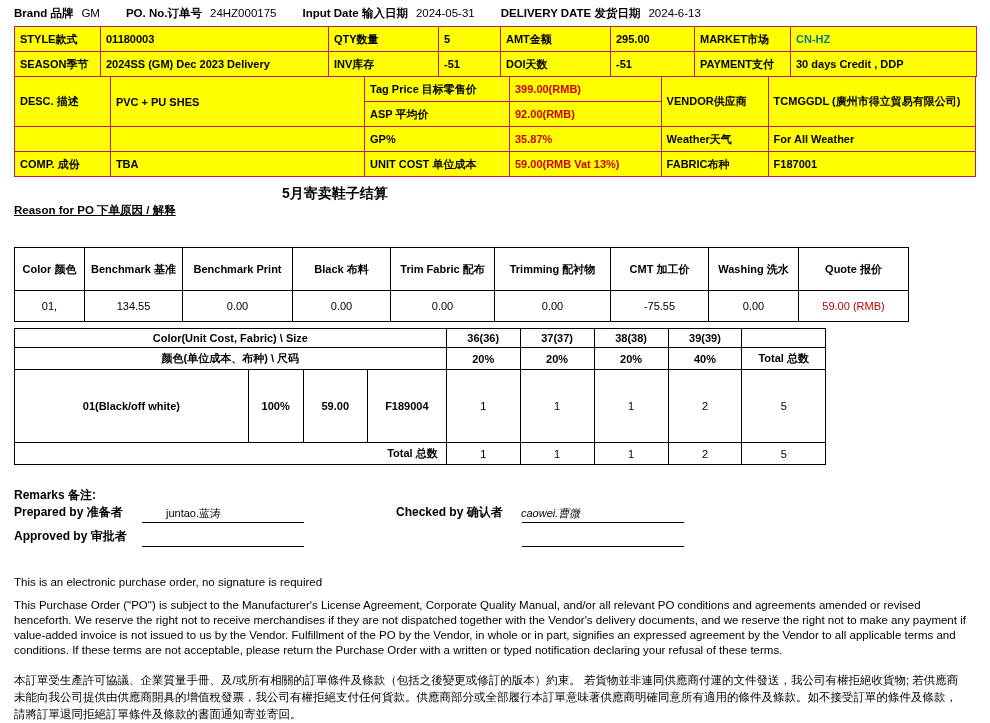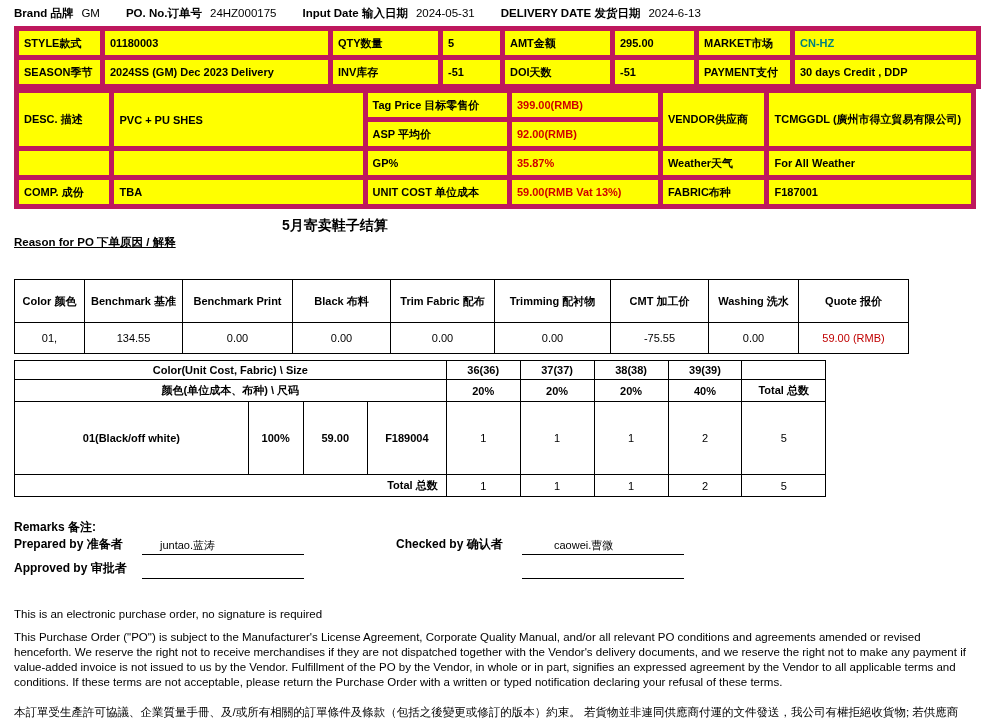--- a/index.html
+++ b/index.html
@@ -38,21 +38,21 @@
   .hdr .gap { display: inline-block; width: 8px; }
 
   
   table.info {
     border-collapse: collapse;
     width: 962px;
     margin-left: 14px;
     table-layout: fixed;
   }
   table.info td {
-    border: 5px solid #be185d;
+    border: 1px solid #be185d;
     background: #ffff00;
     font-weight: bold;
     font-size: 11px;
     padding: 3px 5px;
     vertical-align: middle;
     height: 18px;
   }
   td.lbl { font-weight: bold; }
   td.val { font-weight: bold; }
   td.cream { background: #fffde8; }
@@ -351,25 +351,25 @@
       <td class="white">2</td>
       <td class="white">5</td>
     </tr>
   </tbody>
     </table>
 
   <div class="remarks">Remarks 备注:</div>
 
   <div class="sig-block">
     <span class="sig-label" style="position:absolute;left:0;top:0;">Prepared by 准备者</span>
-    <span class="sig-value" style="left:146px;top:2px;">juntao.蓝涛</span>
+    <span class="sig-value" style="left:152px;top:2px;">juntao.蓝涛</span>
     <span class="sig-line" style="left:128px;top:18px;width:162px;"></span>
 
     <span class="sig-label" style="position:absolute;left:382px;top:0;">Checked by 确认者</span>
-    <span class="sig-value" style="left:540px;top:2px;">caowei.曹微</span>
+    <span class="sig-value" style="left:507px;top:2px;font-style:italic;">caowei.曹微</span>
     <span class="sig-line" style="left:508px;top:18px;width:162px;"></span>
 
     <span class="sig-label" style="position:absolute;left:0;top:24px;">Approved by 审批者</span>
     <span class="sig-line" style="left:128px;top:42px;width:162px;"></span>
     <span class="sig-line" style="left:508px;top:42px;width:162px;"></span>
   </div>
 
   <div class="notice">This is an electronic purchase order, no signature is required</div>
 
   <div class="legal">This Purchase Order ("PO") is subject to the Manufacturer's License Agreement, Corporate Quality Manual, and/or all relevant PO conditions and agreements amended or revised henceforth. We reserve the right not to receive merchandises if they are not dispatched together with the Vendor's delivery documents, and we reserve the right not to make any payment if value-added invoice is not issued to us by the Vendor. Fulfillment of the PO by the Vendor, in whole or in part, signifies an expressed agreement by the Vendor to all applicable terms and conditions. If these terms are not acceptable, please return the Purchase Order with a written or typed notification declaring your refusal of these terms.</div>

